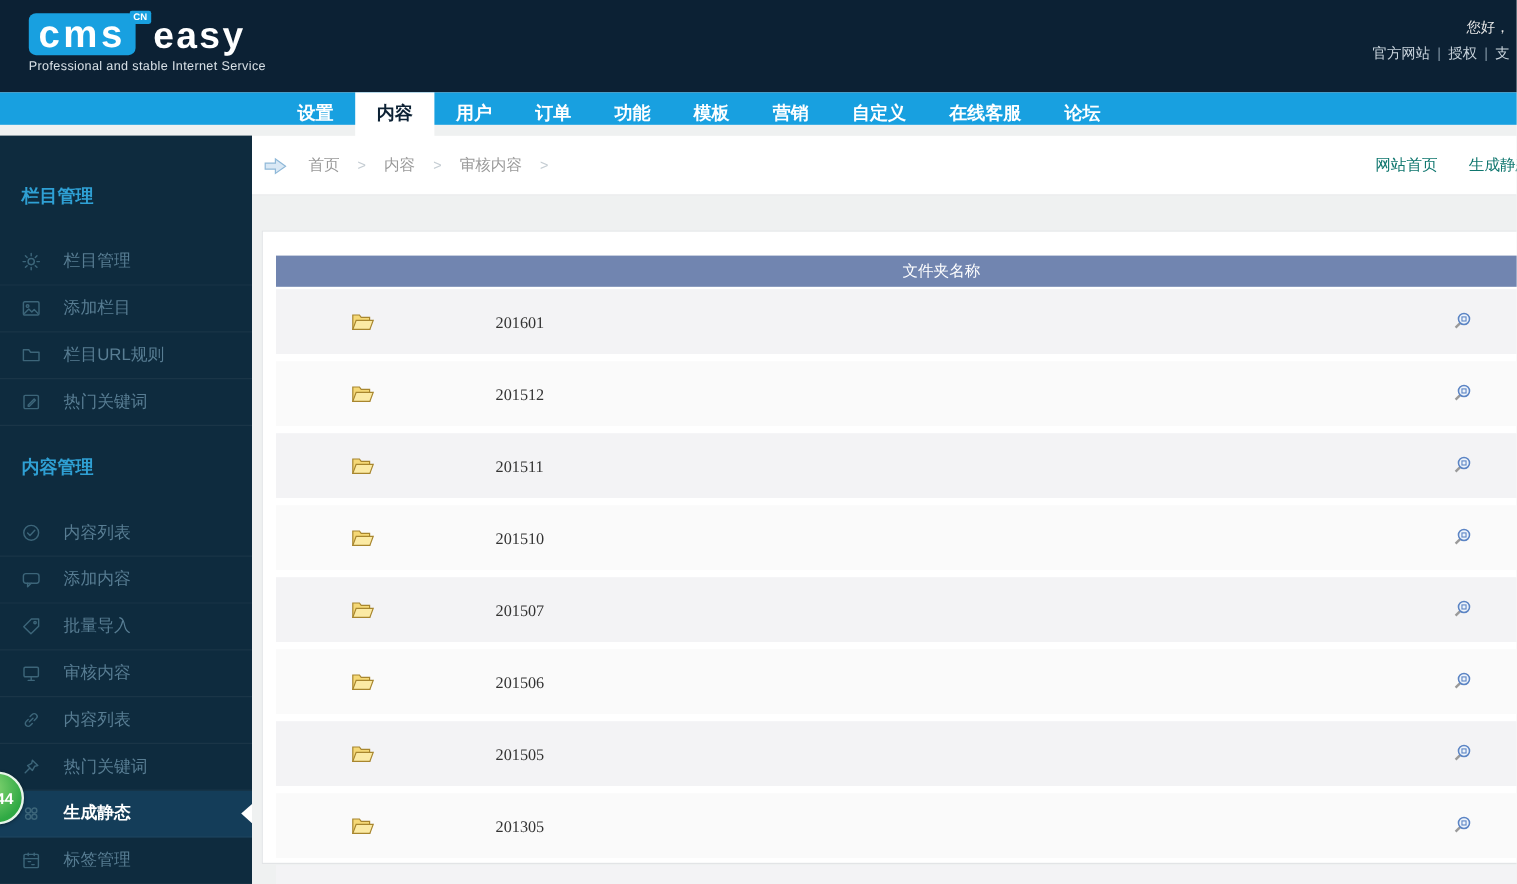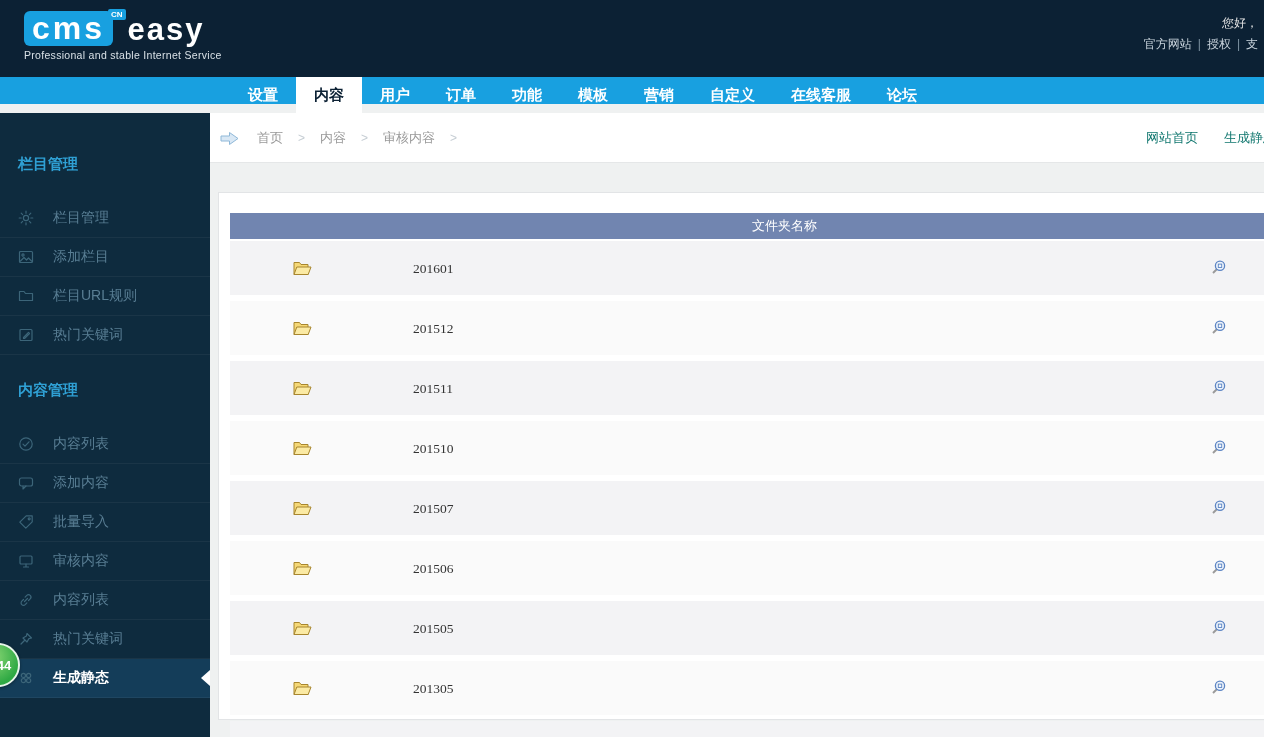--- a/index.html
+++ b/index.html
@@ -190,20 +190,27 @@
   </div>
   <div class="sitem active">
     <svg class="ic" viewBox="0 0 16 16">
         <circle cx="5.4" cy="5.4" r="2.1"></circle>
         <circle cx="10.6" cy="5.4" r="2.1"></circle>
         <circle cx="5.4" cy="10.6" r="2.1"></circle>
         <circle cx="10.6" cy="10.6" r="2.1"></circle>
       </svg>
     <span class="slabel">生成静态</span>
   </div>
+  <div class="sitem">
+    <svg class="ic" viewBox="0 0 16 16">
+        <rect x="2" y="3" width="12" height="11" rx="1"></rect>
+        <path d="M2 6.5h12M5.5 2v2M10.5 2v2M5.5 9h2M8.5 11.5h2"></path>
+      </svg>
+    <span class="slabel">标签管理</span>
+  </div>
 
   <div class="badge">44</div>
 </div>
 
 <div class="main">
 
   <div class="crumbbar">
     <div class="crumbs">
       <svg class="crumb-arrow" viewBox="0 0 19 15">
         <path d="M1 5h8.5V1.5L18 7.5 9.5 13.5V10H1z" fill="#d9e8f5" stroke="#8fb8d8" stroke-width="1"></path>

